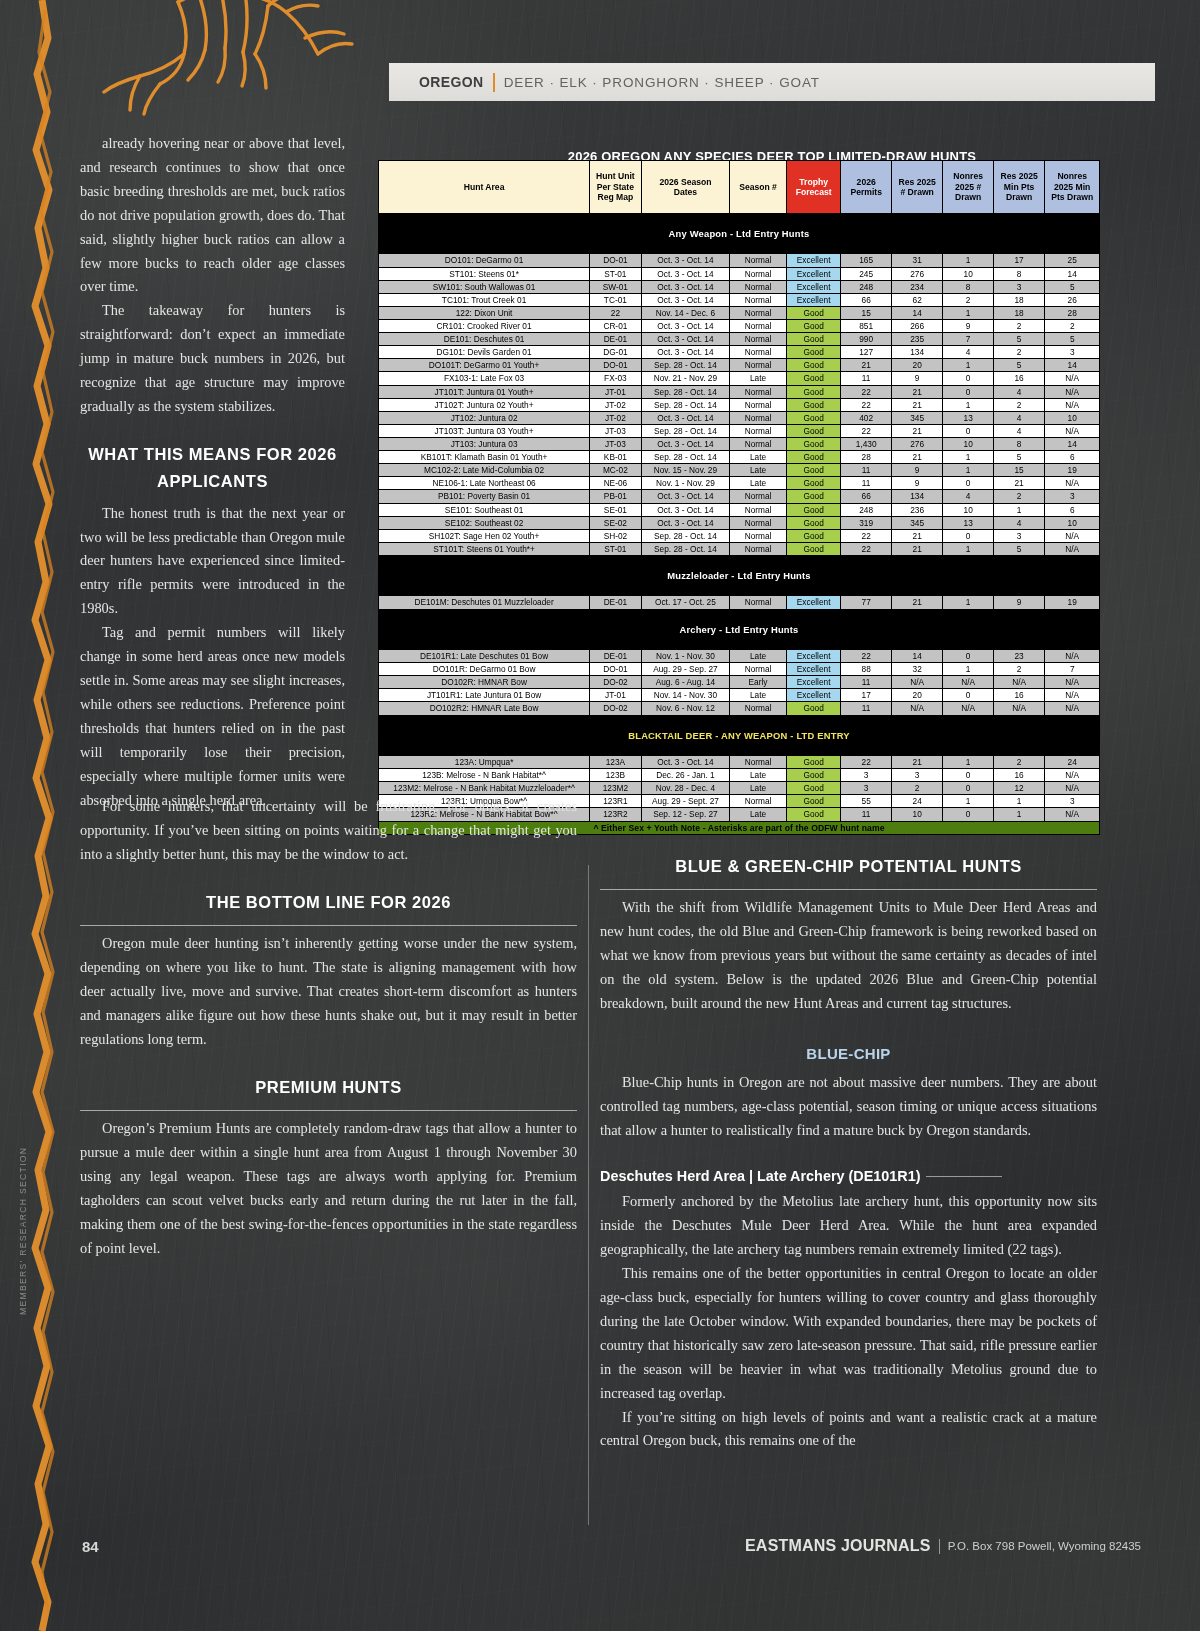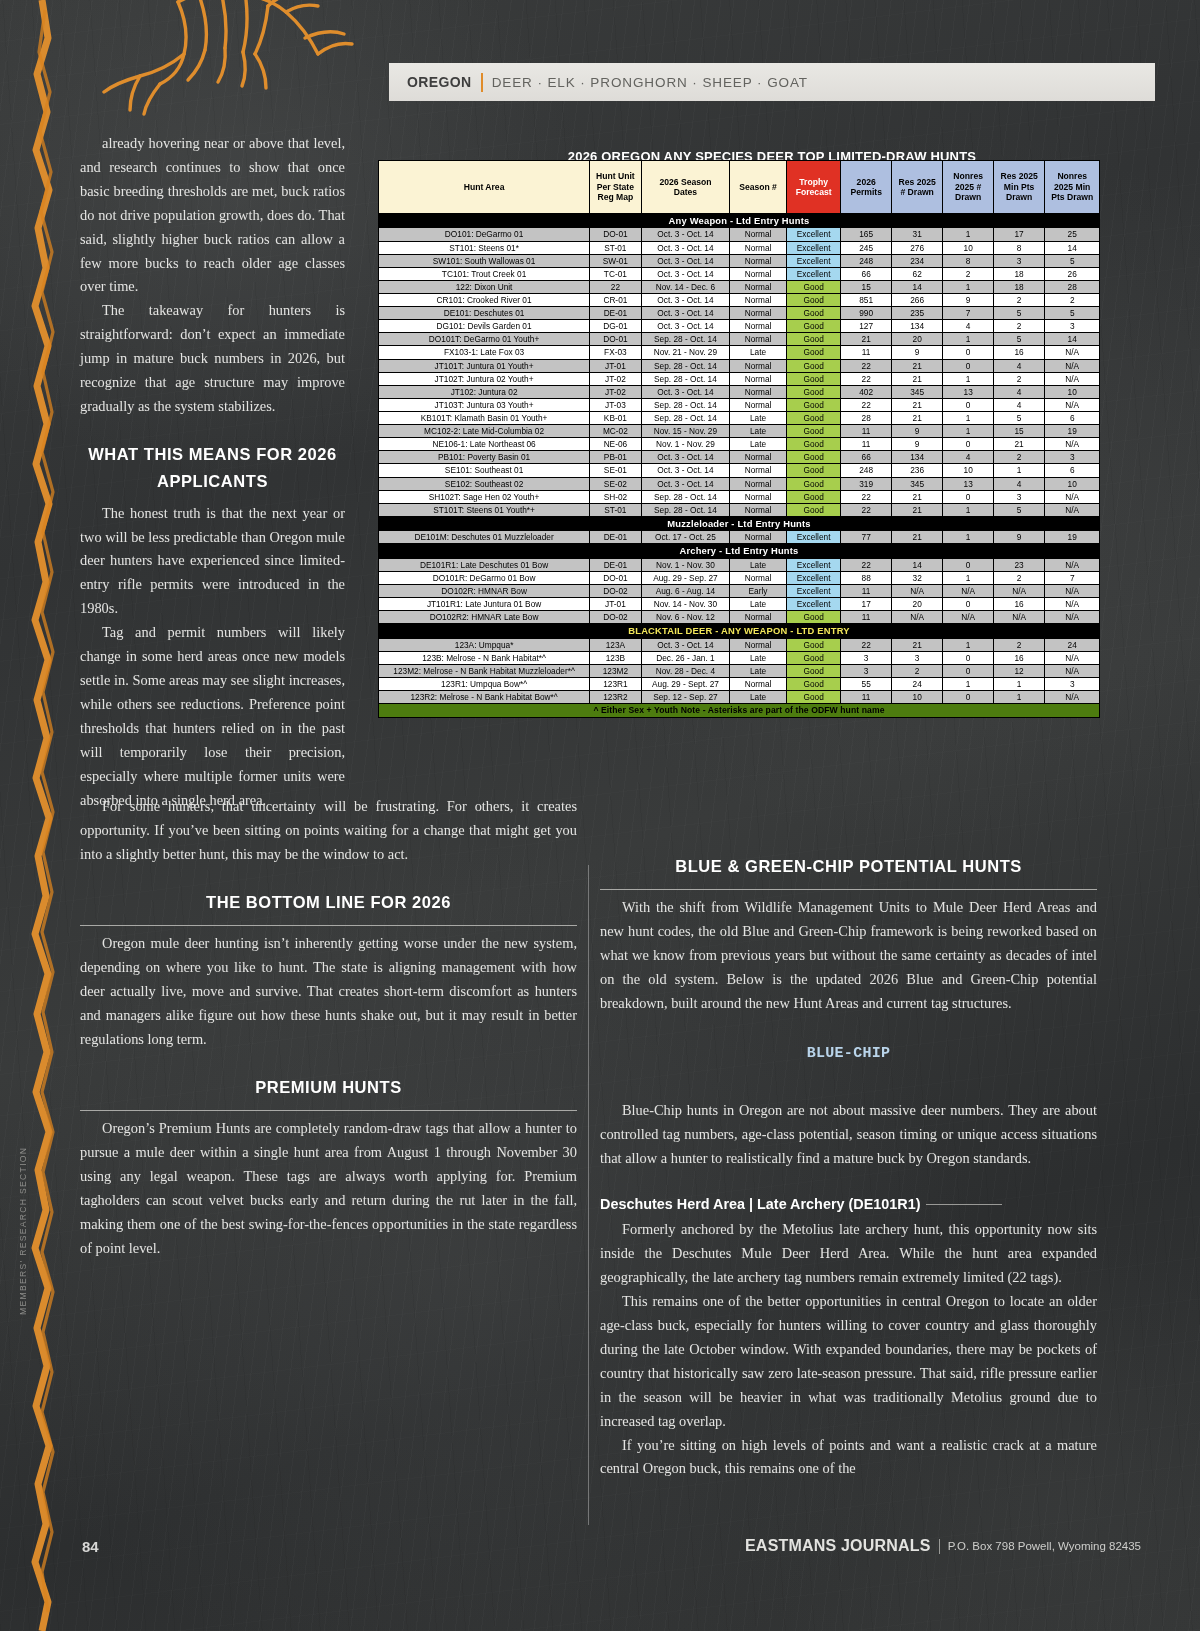--- a/index.html
+++ b/index.html
@@ -44,21 +44,21 @@
   #antler {
     position: absolute; left: 60px; top: -10px; width: 320px; height: 140px;
     pointer-events: none;
   }
 
   
   #runhead {
     position: absolute; left: 389px; top: 63px; width: 766px; height: 38px;
     background: linear-gradient(180deg,#e9e8e4 0%, #dedcd8 100%);
     display: flex; align-items: center;
-    padding-left: 18px;
+    padding-left: 30px;
   }
   #runhead .state {
     font-family: "Liberation Sans Narrow", "Liberation Sans", sans-serif;
     font-weight: bold; font-size: 14px; letter-spacing: .4px; color: #3e3e3e;
   }
   #runhead .divider {
     width: 2px; height: 19px; background: #e08c2a; margin: 0 9px;
   }
   #runhead .species {
     font-family: "Liberation Sans Narrow", "Liberation Sans", sans-serif;
@@ -93,24 +93,24 @@
   #right-col {
     position: absolute; left: 600px; top: 831px; width: 497px;
     color: #e4e4e2; font-size: 14.4px; line-height: 1.66;
     text-align: justify;
   }
   #right-col .rule-v {
     position: absolute; left: -12px; top: 34px; width: 1px; height: 660px;
     background: rgba(200,200,200,.45);
   }
   h3.subsec {
-    font-family: Liberation Mono, monospace;
+    font-family: Liberation Sans, sans-serif;
     font-weight: bold; font-size: 15px; letter-spacing: .3px;
     color: #b9d4ea; text-align: center; text-indent: 0;
-    margin: 26px 0 32px;
+    margin: 26px 0 4px;
   }
   h4.huntsec {
     font-family: "Liberation Sans", sans-serif;
     font-weight: bold; font-size: 14.4px; color: #fff;
     text-indent: 0; margin: 22px 0 2px; position: relative;
   }
   h4.huntsec .rulefill {
     display: inline-block; height: 1px; background: #9a9a97;
     vertical-align: middle; margin-left: 6px; width: 76px;
   }
@@ -136,21 +136,21 @@
     line-height: 1.22; white-space: nowrap; overflow: hidden;
   }
   table.hunt thead th {
     background: #fbf3d4; font-weight: bold; font-size: 8.6px;
     vertical-align: middle; height: 53px; padding: 2px 1px;
   }
   table.hunt thead th.blue { background: #aebfe0; }
   table.hunt thead th.trophy { background: #e03124; color: #fff; }
   tr.sectionrow td {
     background: #000; color: #fff; font-weight: bold; font-size: 9.4px;
-    letter-spacing: .2px; padding: 1px 0; height: 13px;
+    letter-spacing: .2px; padding: 14px 0; height: 13px;
   }
   tr.sectionrow.yellow td { color: #f2e65a; }
   tr.datarow.alt td { background: #c3c3c3; }
   tr.datarow td { background: #fff; height: 12.6px; }
   td.huntarea { text-align: center; }
   td.tf-exc { background: #a5d8ef !important; }
   td.tf-good { background: #a7ce4d !important; }
   tr.footnote td {
     background: #4d7c0f; color: #000; font-weight: bold; font-size: 8.6px;
     text-align: center; height: 13px; letter-spacing: .1px;
@@ -455,20 +455,32 @@
             <td>JT-03</td>
             <td>Sep. 28 - Oct. 14</td>
             <td>Normal</td>
             <td class="tf-good">Good</td>
             <td>22</td>
             <td>21</td>
             <td>0</td>
             <td>4</td>
             <td>N/A</td>
           </tr>
+          <tr class="datarow alt">
+            <td class="huntarea">JT103: Juntura 03</td>
+            <td>JT-03</td>
+            <td>Oct. 3 - Oct. 14</td>
+            <td>Normal</td>
+            <td class="tf-good">Good</td>
+            <td>1,430</td>
+            <td>276</td>
+            <td>10</td>
+            <td>8</td>
+            <td>14</td>
+          </tr>
           <tr class="datarow">
             <td class="huntarea">KB101T: Klamath Basin 01 Youth+</td>
             <td>KB-01</td>
             <td>Sep. 28 - Oct. 14</td>
             <td>Late</td>
             <td class="tf-good">Good</td>
             <td>28</td>
             <td>21</td>
             <td>1</td>
             <td>5</td>

